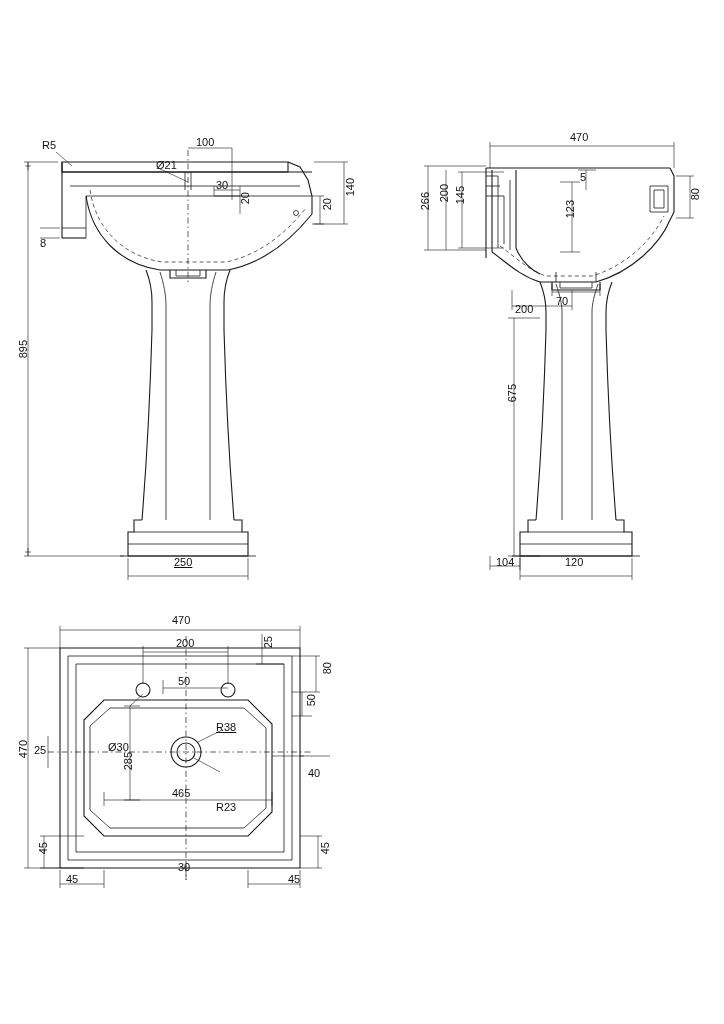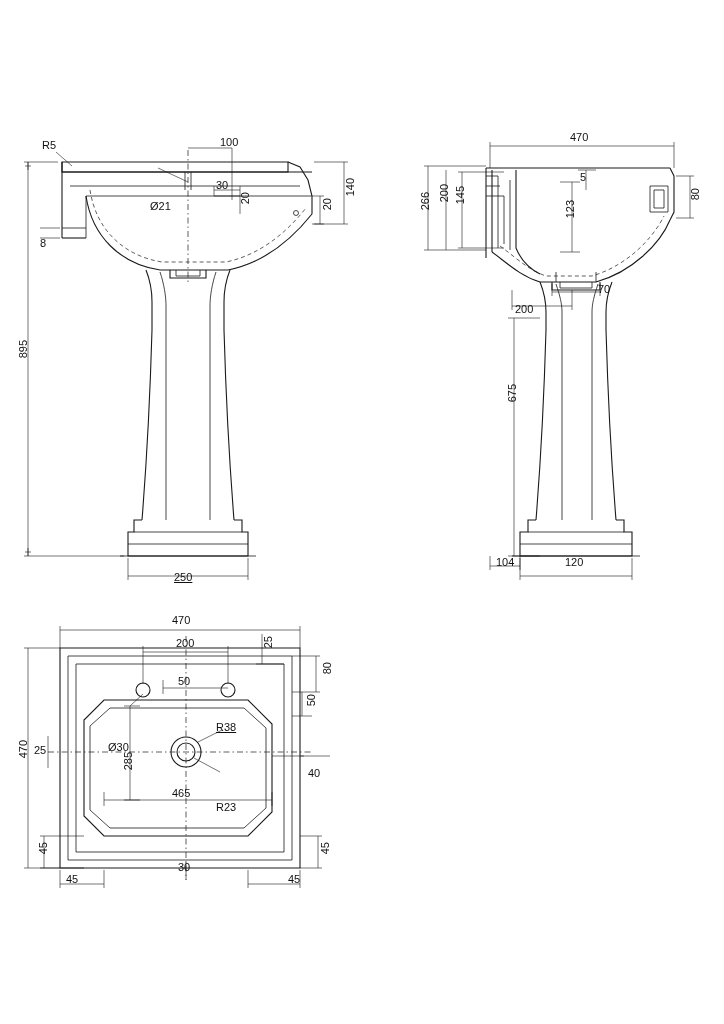--- a/index.html
+++ b/index.html
@@ -261,38 +261,38 @@
       <path d="M248 884 L300 884"></path>
       <path d="M248 870 L248 888"></path>
       <path d="M300 870 L300 888"></path>
 
       <path d="M186 862 L186 880"></path>
     </g>
 
   </svg>
 
   <div class="dim" style="left:42px;top:140px;">R5</div>
-  <div class="dim" style="left:150px;top:160px;margin-top:41px;">Ø21</div>
-  <div class="dim" style="left:196px;top:137px;margin-left:24px;">100</div>
+  <div class="dim" style="left:156px;top:160px;">Ø21</div>
+  <div class="dim" style="left:196px;top:137px;">100</div>
   <div class="dim" style="left:216px;top:180px;">30</div>
   <div class="dim vert" style="left:240px;top:192px;">20</div>
   <div class="dim vert" style="left:345px;top:178px;">140</div>
   <div class="dim vert" style="left:322px;top:198px;">20</div>
   <div class="dim" style="left:40px;top:238px;">8</div>
   <div class="dim vert" style="left:18px;top:340px;">895</div>
-  <div class="dim" style="left:174px;top:572px;text-decoration:underline;">250</div>
+  <div class="dim" style="left:174px;top:557px;text-decoration:underline;">250</div>
 
   <div class="dim" style="left:570px;top:132px;">470</div>
   <div class="dim" style="left:580px;top:172px;">5</div>
   <div class="dim vert" style="left:690px;top:188px;">80</div>
   <div class="dim vert" style="left:455px;top:186px;">145</div>
   <div class="dim vert" style="left:439px;top:184px;">200</div>
   <div class="dim vert" style="left:420px;top:192px;">266</div>
   <div class="dim vert" style="left:565px;top:200px;">123</div>
-  <div class="dim" style="left:556px;top:284px;margin-left:42px;">70</div>
+  <div class="dim" style="left:556px;top:296px;">70</div>
   <div class="dim" style="left:515px;top:304px;">200</div>
   <div class="dim vert" style="left:507px;top:384px;">675</div>
   <div class="dim" style="left:496px;top:557px;">104</div>
   <div class="dim" style="left:565px;top:557px;">120</div>
 
   <div class="dim" style="left:172px;top:615px;">470</div>
   <div class="dim" style="left:176px;top:638px;">200</div>
   <div class="dim vert" style="left:263px;top:636px;">25</div>
   <div class="dim" style="left:178px;top:676px;">50</div>
   <div class="dim vert" style="left:322px;top:662px;">80</div>

